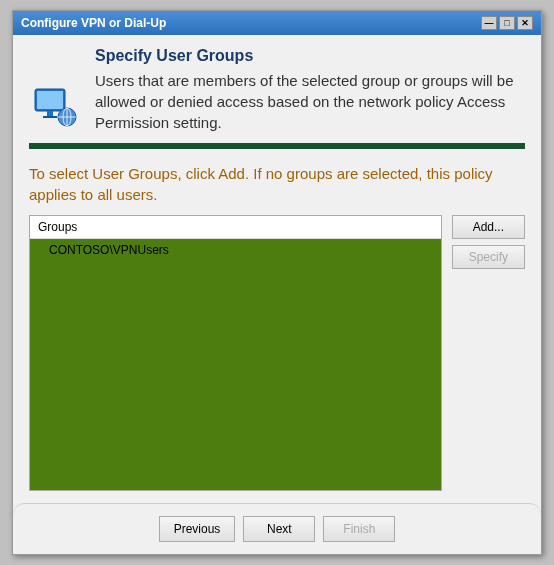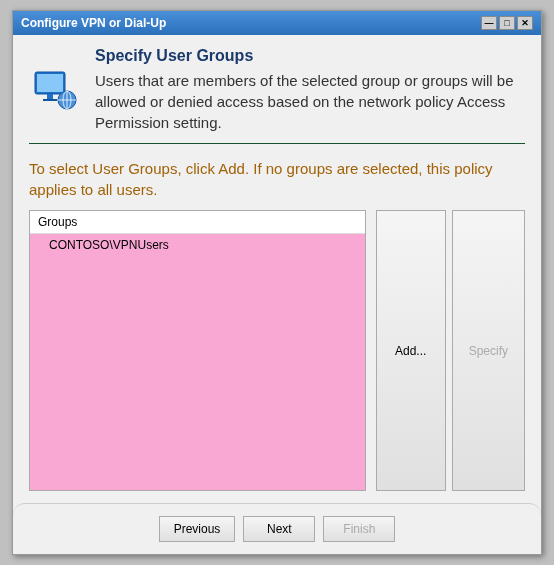--- a/index.html
+++ b/index.html
@@ -63,24 +63,24 @@
     .content {
       flex: 1;
       display: flex;
       flex-direction: column;
       padding: 12px 16px;
       overflow: hidden;
     }
 
     .header-section {
       display: flex;
-      align-items: center;
+      align-items: flex-end;
       margin-bottom: 14px;
       padding-bottom: 10px;
-      border-bottom: 1px solid #14532d;
+      border-bottom: 6px solid #14532d;
     }
 
     .header-icon {
       width: 52px;
       height: 52px;
       flex-shrink: 0;
       margin-right: 14px;
       position: relative;
     }
 
@@ -111,21 +111,21 @@
 
     .main-area {
       display: flex;
       gap: 10px;
       flex: 1;
     }
 
     .groups-panel {
       flex: 1;
       border: 1px solid #aaa;
-      background: #f9a8d4;
+      background: #4d7c0f;
       display: flex;
       flex-direction: column;
       overflow: hidden;
     }
 
     .groups-header {
       padding: 4px 8px;
       font-size: 12px;
       font-weight: normal;
       color: #000;
@@ -141,21 +141,21 @@
 
     .group-item {
       padding: 2px 8px;
       font-size: 12px;
       color: #000;
       cursor: default;
     }
 
     .side-buttons {
       display: flex;
-      flex-direction: row;
+      flex-direction: column;
       gap: 6px;
       flex-shrink: 0;
     }
 
     .btn {
       padding: 4px 16px;
       font-size: 12px;
       background: linear-gradient(to bottom, #f5f5f5, #e0e0e0);
       border: 1px solid #aaa;
       cursor: pointer;

